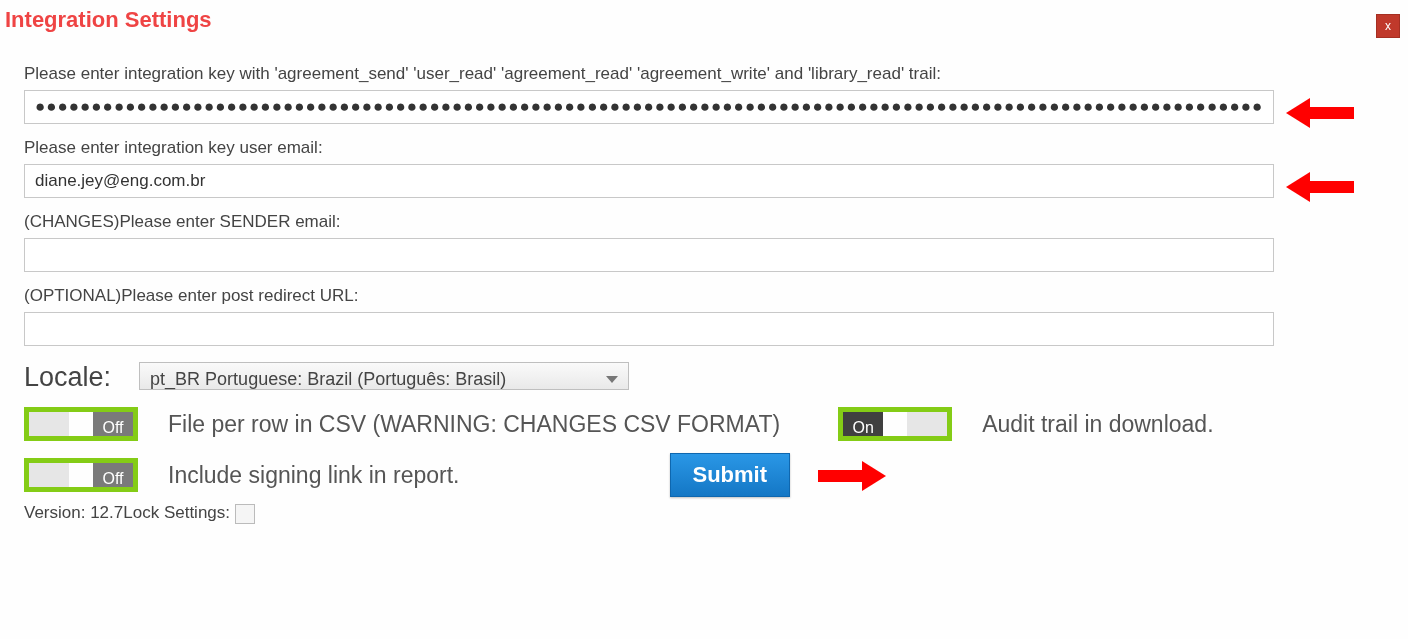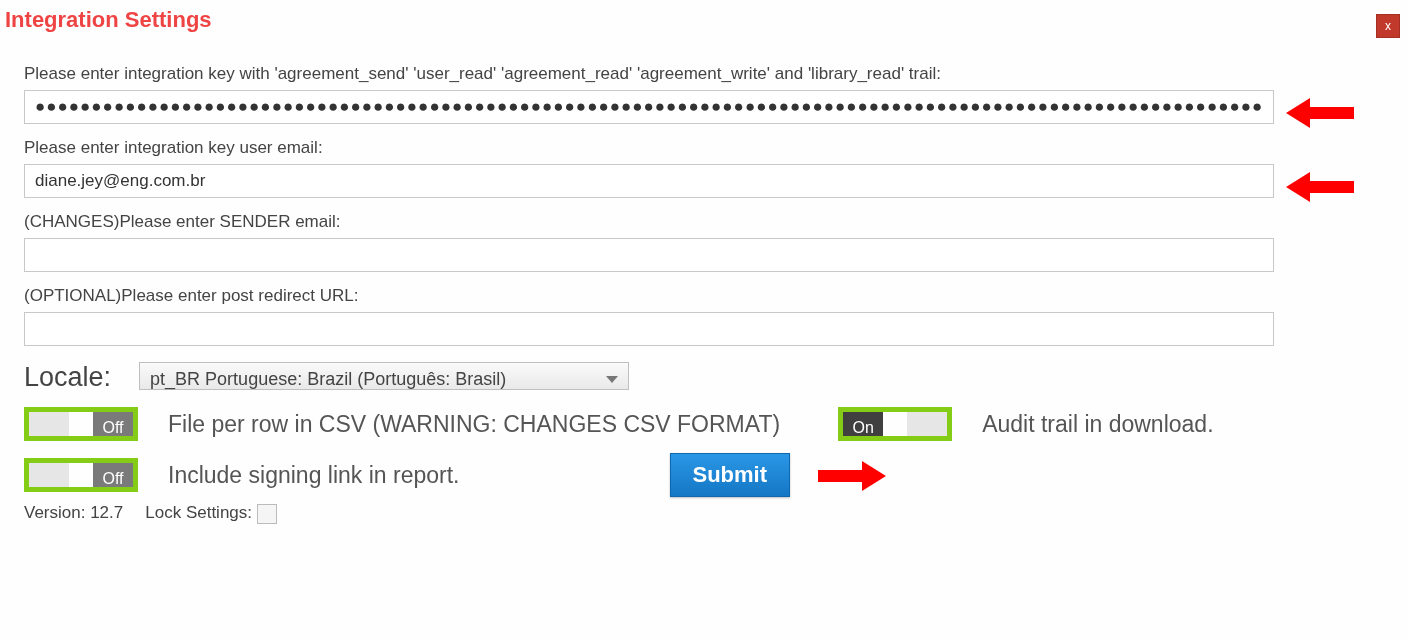--- a/index.html
+++ b/index.html
@@ -199,21 +199,20 @@
     color: #fff;
     font-size: 22px;
     font-weight: 700;
     cursor: pointer;
     box-shadow: 0 1px 2px rgba(0,0,0,0.25);
   }
 
   .bottom-row {
     display: flex;
     align-items: center;
-    gap: 22px;
     margin-top: 6px;
     font-size: 17px;
     color: #444;
   }
   .lock-checkbox {
     width: 18px;
     height: 18px;
     border: 1px solid #bbb;
     background: #f5f5f5;
     display: inline-block;

